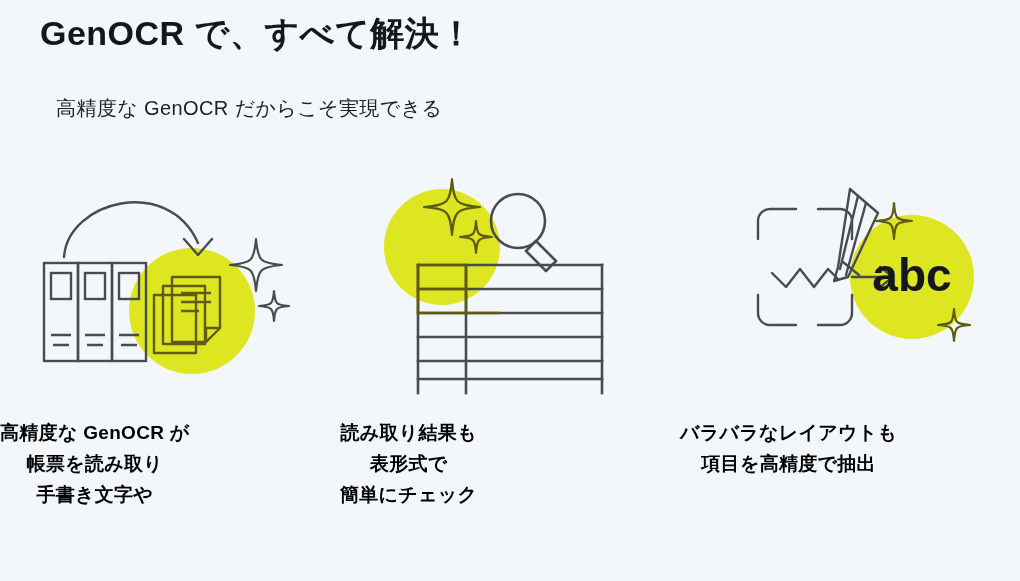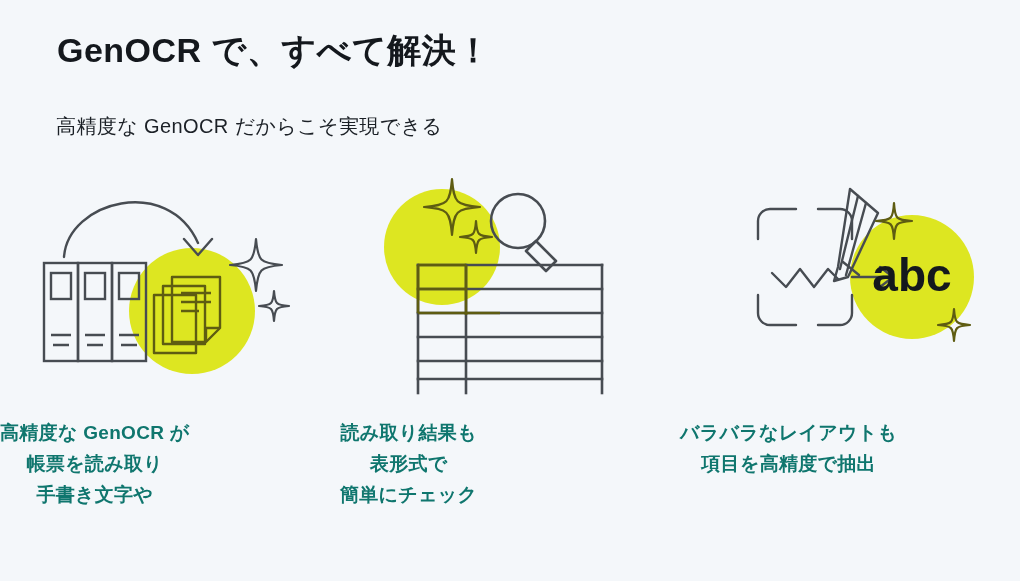--- a/index.html
+++ b/index.html
@@ -24,21 +24,21 @@
   }
 
   
   .heading-block {
     position: absolute;
     left: 40px;
     top: 12px;
     width: 940px;
   }
   .main-title {
-    margin: 17px;
+    margin: 0;
     font-size: 34px;
     font-weight: 600;
     letter-spacing: 0.5px;
     line-height: 1.25;
     color: #14181d;
   }
   .sub-title {
     margin: 16px;
     padding-top: 24px;
     font-size: 20px;
@@ -75,21 +75,21 @@
   .art svg {
     display: block;
     overflow: visible;
   }
   .caption {
     margin-top: 18px;
     text-align: center;
     font-size: 19px;
     line-height: 1.62;
     letter-spacing: 0.3px;
-    color: #0f766e;
+    color: #000000;
   }
   .caption .line {
     display: block;
     white-space: nowrap;
   }
 </style>
 </head>
 <body>
 
 <div class="slide">

